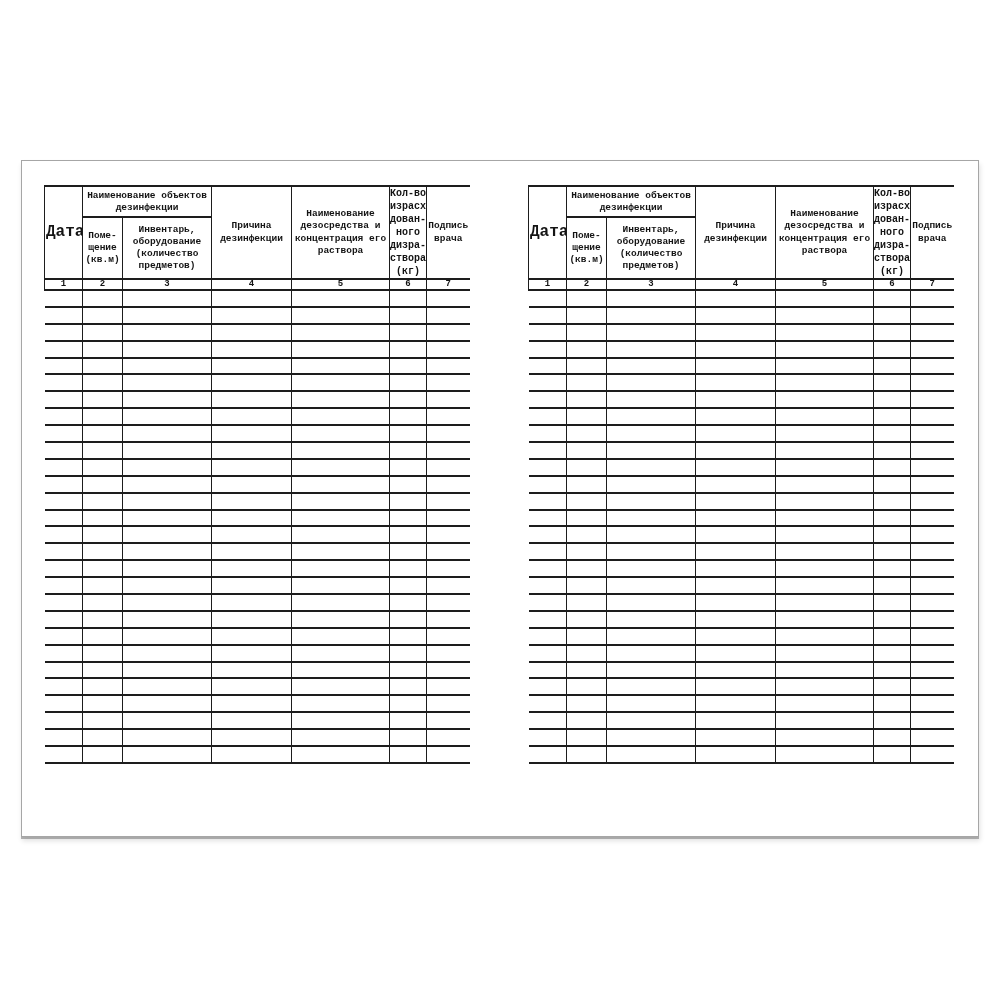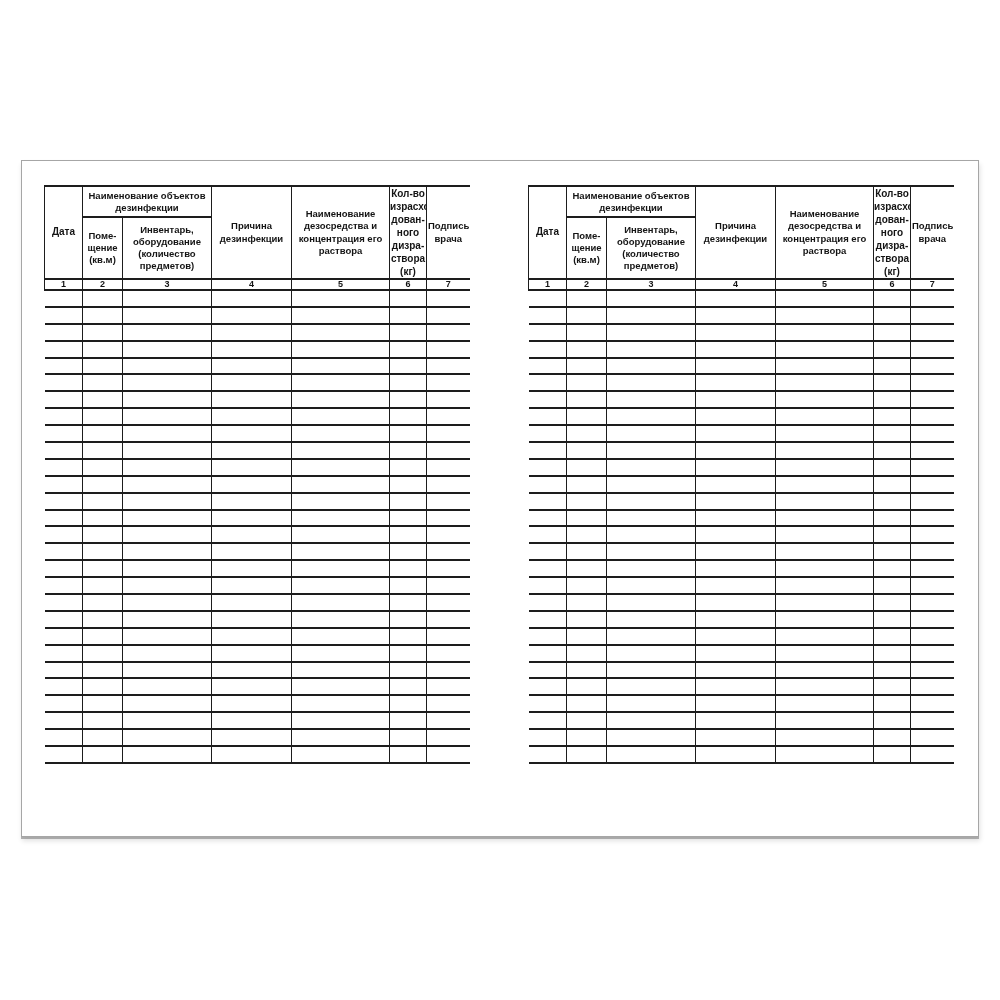--- a/index.html
+++ b/index.html
@@ -33,26 +33,26 @@
     border-bottom:2px solid var(--line);
     border-left:1px solid var(--line);
     border-right:1px solid var(--line);
     text-align:center;vertical-align:middle;
     color:var(--text);font-weight:700;
     padding:0 1px;overflow:hidden;
   }
   td:last-child{border-right:0;}
   tbody td:first-child{border-left:0;}
 
-  thead td{font-size:9.5px;line-height:1.28;}
+  thead td{font-size:9.5px;line-height:1.28;font-family:Liberation Mono, monospace;}
   tr.r-group{height:28px;}
   tr.r-sub{height:55px;}
   tr.r-nums{height:11px;}
   tr.r-nums td{font-size:9px;line-height:1;}
-  td.cell-date{font-size:10px;}
+  td.cell-date{font-size:16px;}
   td.cell-small{font-size:10px;line-height:1.3;padding:0;}
   tbody tr{height:16.9px;}
   tbody td{padding:0;}
 </style>
 </head>
 <body>
 
 <div class="canvas">
   <div class="page">
     <div class="sheet sheet-left">

